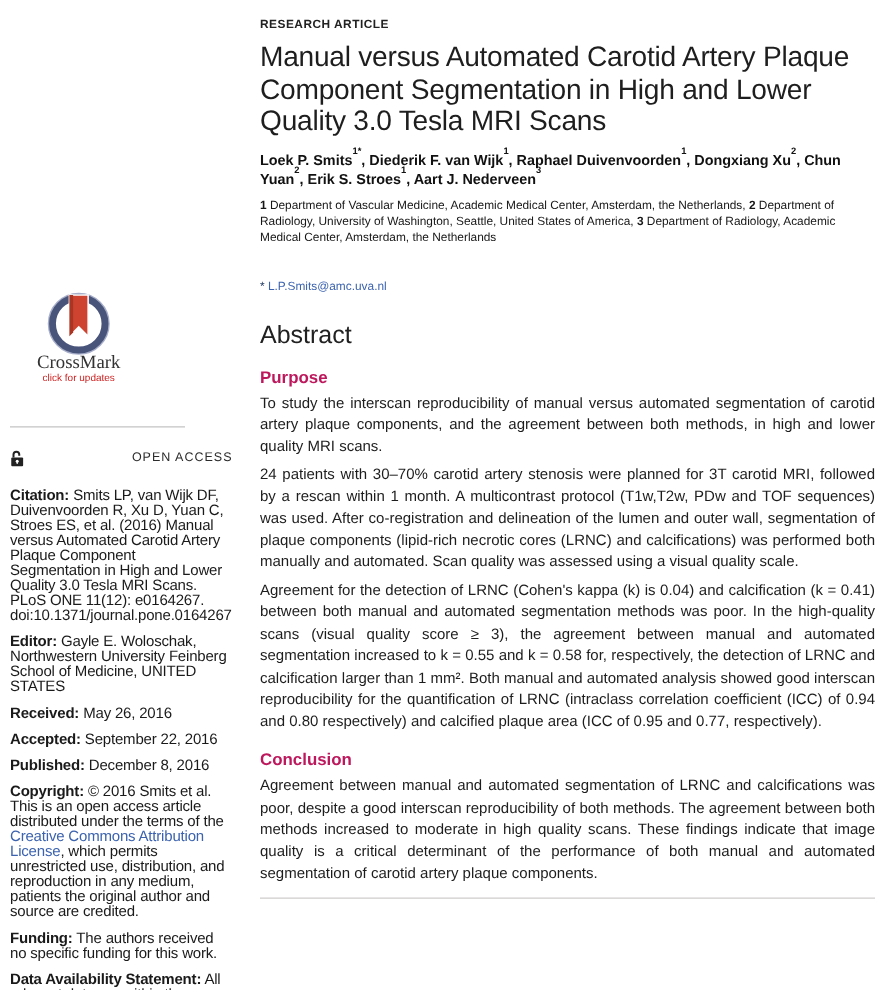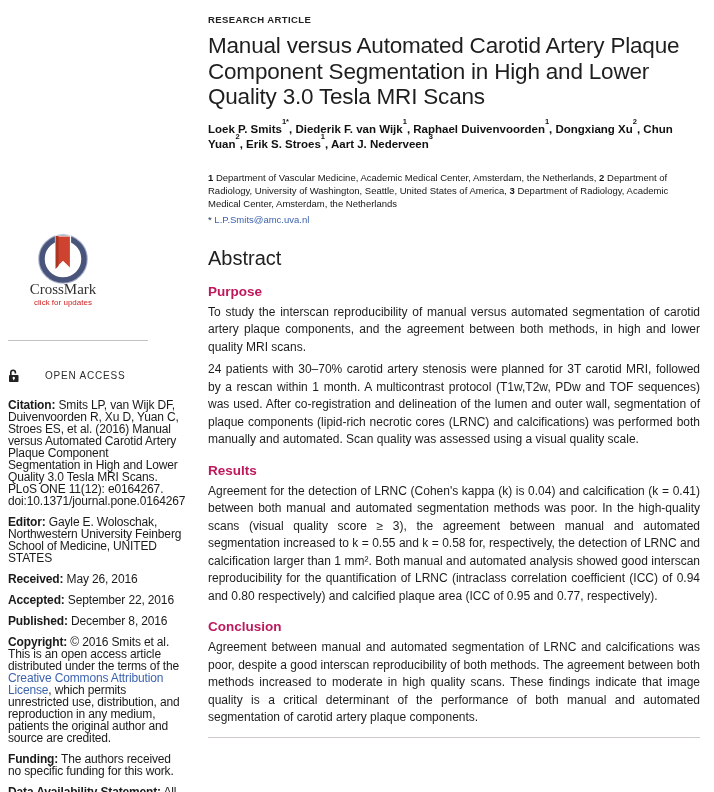--- a/index.html
+++ b/index.html
@@ -7,36 +7,36 @@
   .page {
     position:relative; width:714px; height:792px; margin:0 auto;
     background:#fff; overflow:hidden;
     font-family:"Liberation Sans", sans-serif; color:#1c1c1c;
   }
 
   
   .sidebar { position:absolute; left:8px; top:0; width:178px; }
   .crossmark-badge { margin-top:233px; width:110px; cursor:pointer; }
   .sidebar-divider { margin-top:27px; width:140px; border:none; border-top:1px solid #c3c3c3; }
-  .open-access-row { margin-top:27px; display:flex; align-items:center; gap:24px; }
+  .open-access-row { margin-top:17px; display:flex; align-items:center; gap:24px;justify-content:space-between; }
   .open-access-label { font-size:10px; letter-spacing:0.8px; color:#2b2b2b; }
   .meta-col { margin-top:16px; width:174px; }
   .meta { font-size:12px; line-height:12px; letter-spacing:-0.15px; color:#1a1a1a; margin-bottom:9px; text-align:left; }
   .meta b { font-weight:bold; }
   .meta a, .link { color:var(--link,#3c63ae); text-decoration:none; }
 
   
   .main { position:absolute; left:208px; top:0; width:492px; }
   .kicker { margin-top:14px; font-size:9.5px; font-weight:bold; letter-spacing:0.4px; color:#222; }
   .title { margin-top:8px; font-size:22.5px; line-height:25.5px; font-weight:400; color:#1e1e1e; letter-spacing:-0.2px; }
   .authors { margin-top:12px; font-size:11.5px; font-weight:bold; line-height:15px; color:#111; }
   .authors sup, .affiliations b { font-weight:bold; }
   sup { font-size:7.5px; position:relative; top:-4px; line-height:0; }
-  .affiliations { margin-top:19px; font-size:9.5px; line-height:13px; color:#161616; }
-  .email-line { margin-top:4px; font-size:9.5px; color:#16325c; }
+  .affiliations { margin-top:6px; font-size:9.5px; line-height:13px; color:#161616; }
+  .email-line { margin-top:27px; font-size:9.5px; color:#16325c; }
   .abstract-heading { margin-top:22px; font-size:20px; font-weight:400; color:#212121; }
   .sec-heading { margin-top:14px; font-size:13.5px; font-weight:bold; color:#be185d; }
   .sec-text { margin-top:5px; font-size:12px; line-height:17.5px; text-align:justify; color:#1d1d1d; }
   .end-rule { margin-top:10px; border:none; border-top:1px solid #cfcbcb; width:100%; }
 
   
   .cm-wordmark { font-family:"Liberation Serif", serif; font-size:15px; fill:#333; }
   .cm-tagline  { font-family:"Liberation Sans", sans-serif; font-size:8px; fill:#cc1f1f; }
 </style>
 </head>
@@ -95,21 +95,20 @@
     <section>
       <h3 class="sec-heading">Purpose</h3>
       <p class="sec-text">To study the interscan reproducibility of manual versus automated segmentation of carotid artery plaque components, and the agreement between both methods, in high and lower quality MRI scans.</p>
     </section>
 
     <section>
       <p class="sec-text">24 patients with 30–70% carotid artery stenosis were planned for 3T carotid MRI, followed by a rescan within 1 month. A multicontrast protocol (T1w,T2w, PDw and TOF sequences) was used. After co-registration and delineation of the lumen and outer wall, segmentation of plaque components (lipid-rich necrotic cores (LRNC) and calcifications) was performed both manually and automated. Scan quality was assessed using a visual quality scale.</p>
     </section>
 
     <section>
-      <h3 class="sec-heading">Results</h3>
       <p class="sec-text">Agreement for the detection of LRNC (Cohen's kappa (k) is 0.04) and calcification (k = 0.41) between both manual and automated segmentation methods was poor. In the high-quality scans (visual quality score ≥ 3), the agreement between manual and automated segmentation increased to k = 0.55 and k = 0.58 for, respectively, the detection of LRNC and calcification larger than 1 mm². Both manual and automated analysis showed good interscan reproducibility for the quantification of LRNC (intraclass correlation coefficient (ICC) of 0.94 and 0.80 respectively) and calcified plaque area (ICC of 0.95 and 0.77, respectively).</p>
     </section>
 
     <section>
       <h3 class="sec-heading">Conclusion</h3>
       <p class="sec-text">Agreement between manual and automated segmentation of LRNC and calcifications was poor, despite a good interscan reproducibility of both methods. The agreement between both methods increased to moderate in high quality scans. These findings indicate that image quality is a critical determinant of the performance of both manual and automated segmentation of carotid artery plaque components.</p>
     </section>
 
     <hr class="end-rule">
   </main>

